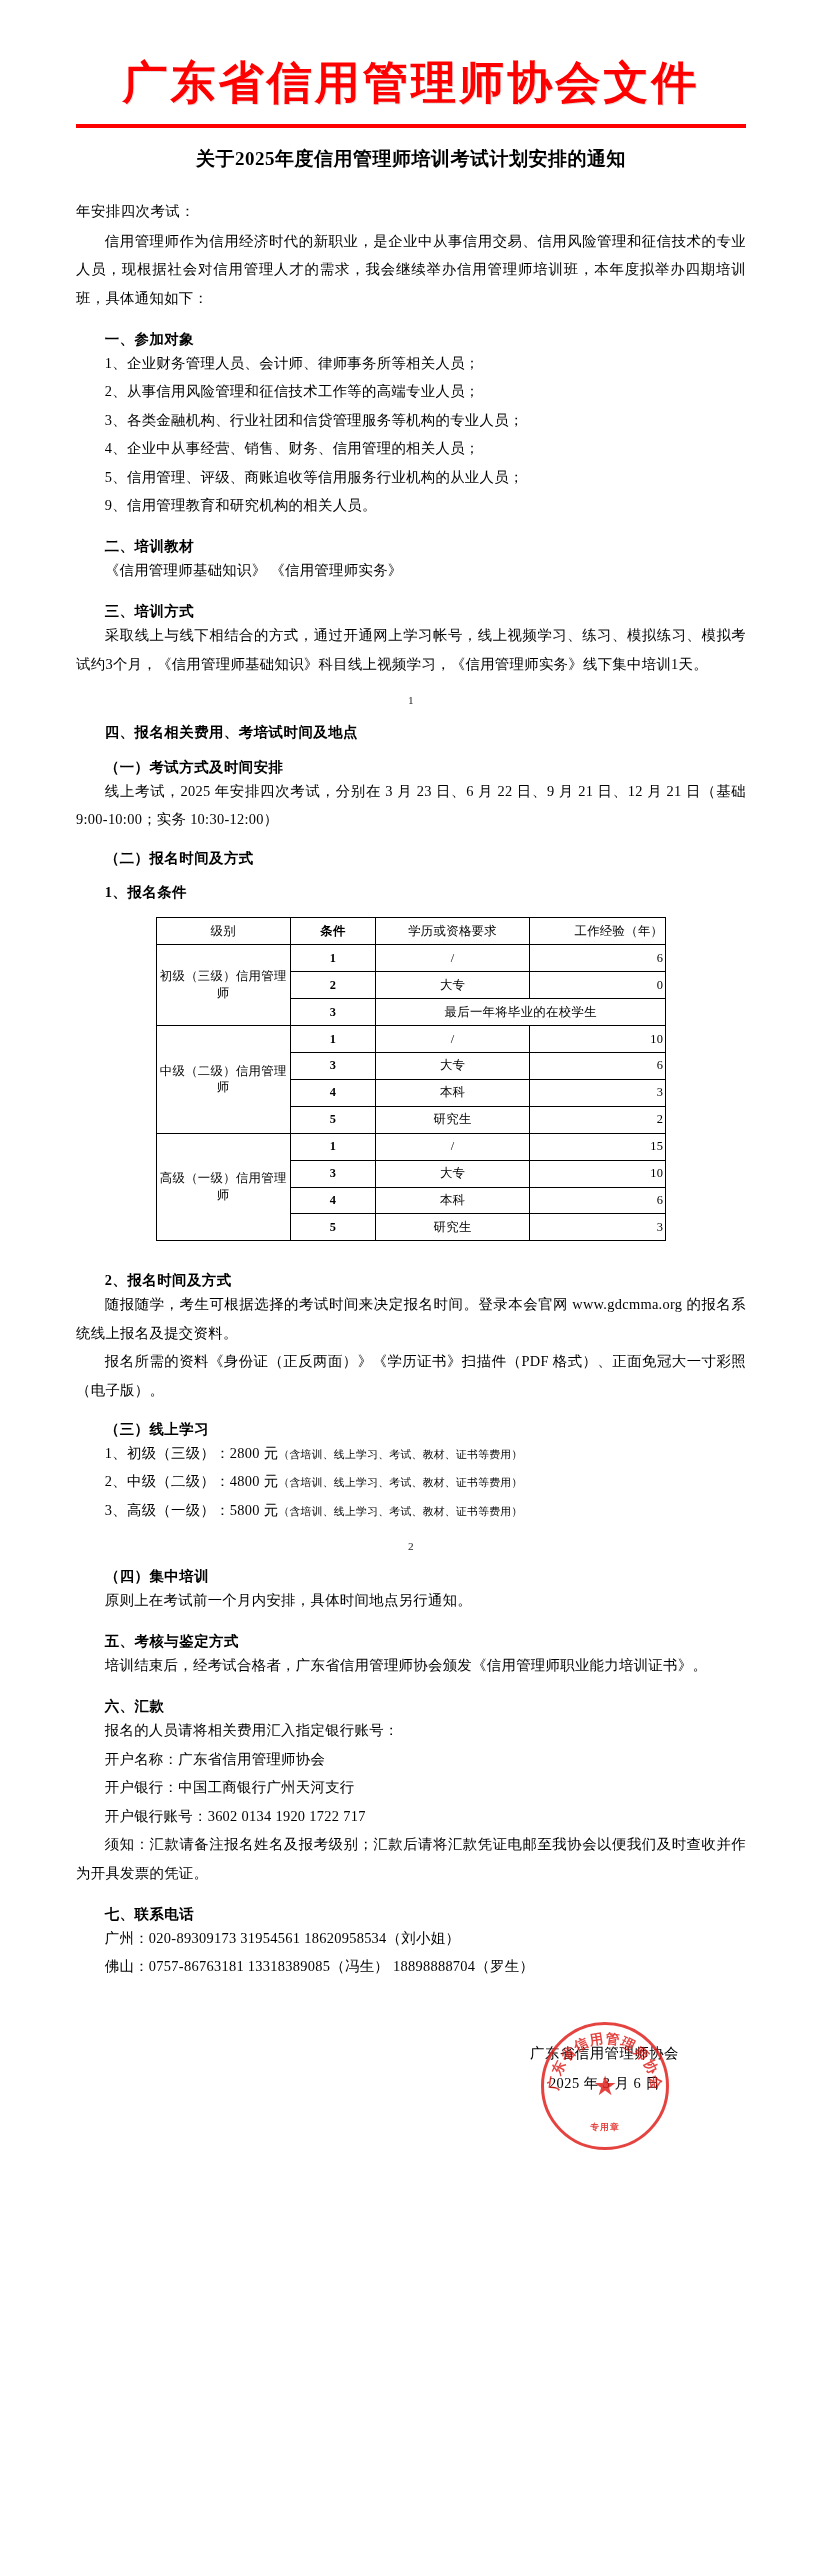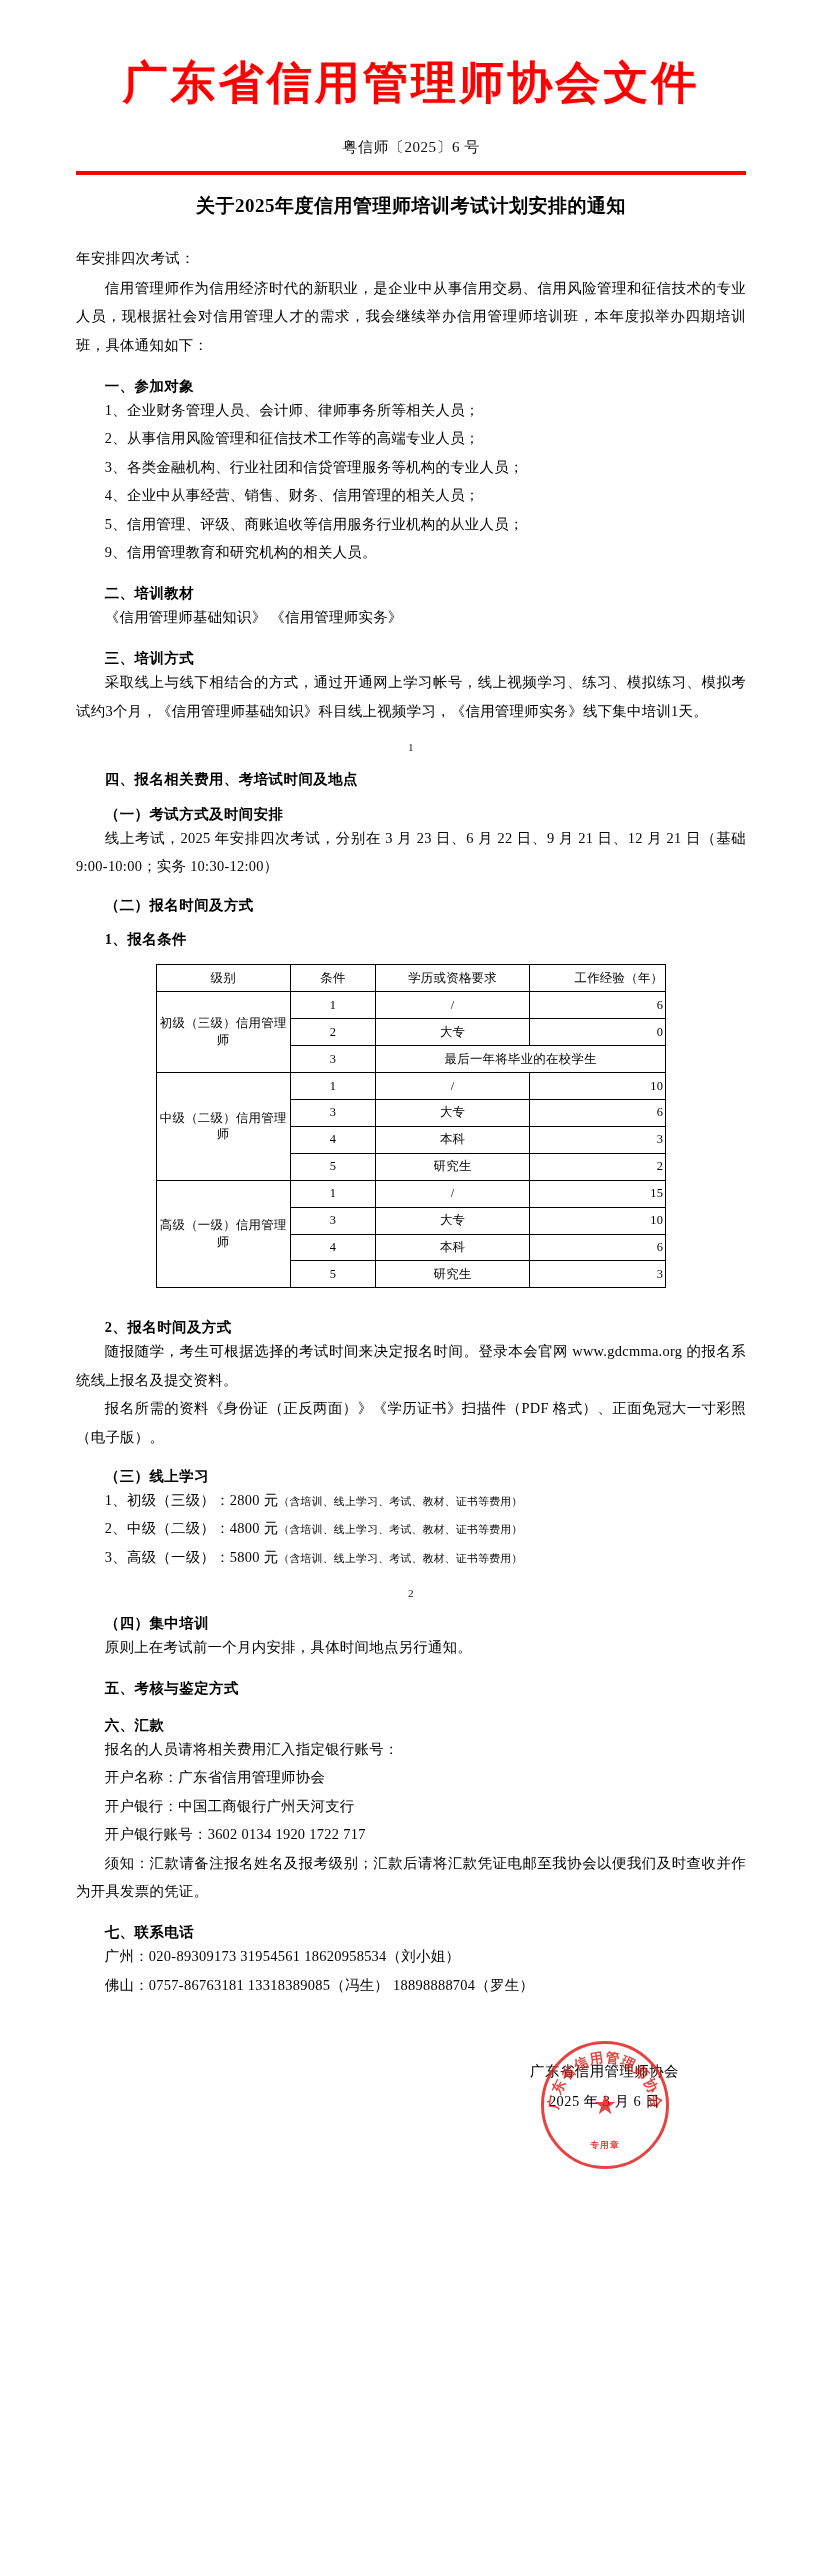--- a/index.html
+++ b/index.html
@@ -152,21 +152,21 @@
     line-height: 1.35;
     letter-spacing: 0.3px;
   }
   table.cond thead td {
     border-bottom: 1.3px solid #000;
   }
   table.cond td.level {
     width: 129px;
     border-right: 1.1px solid #000;
   }
-  table.cond td.cond-n { width: 80px; }
+  table.cond td.cond-n { width: 80px; font-weight: bold; }
   table.cond td.req { width: 149px; }
   table.cond td.exp { width: 131px; text-align: right; }
   table.cond tr.group-top td { border-top: 1.2px solid #000; }
 
   
   .sign-block {
     position: relative;
     margin-top: 36px;
     height: 134px;
   }
@@ -228,21 +228,20 @@
 </style>
 </head>
 <body>
 
 <div class="page">
   <div class="inner">
 
     <div class="masthead">
       <div class="masthead-title">广东省信用管理师协会文件</div>
     </div>
-    <div class="doc-number">粤信师〔2025〕6 号</div>
     <div class="red-rule"></div>
 
     <div class="doc-title">关于2025年度信用管理师培训考试计划安排的通知</div>
 
     <div class="salutation">年安排四次考试：</div>
     <div class="spacer-sm"></div>
     <p class="para">信用管理师作为信用经济时代的新职业，是企业中从事信用交易、信用风险管理和征信技术的专业人员，现根据社会对信用管理人才的需求，我会继续举办信用管理师培训班，本年度拟举办四期培训班，具体通知如下：</p>
 
     <h2 class="sec">一、参加对象</h2>
     <p class="listitem">1、企业财务管理人员、会计师、律师事务所等相关人员；</p>
@@ -354,20 +353,21 @@
     <p class="listitem"><span>2、中级（二级）：4800 元</span><span class="small">（含培训、线上学习、考试、教材、证书等费用）</span></p>
     <p class="listitem"><span>3、高级（一级）：5800 元</span><span class="small">（含培训、线上学习、考试、教材、证书等费用）</span></p>
 
     <div class="spacer-md"></div>
     <div class="page-num">2</div>
 
     <h3 class="subsec">（四）集中培训</h3>
     <p class="para">原则上在考试前一个月内安排，具体时间地点另行通知。</p>
 
     <h2 class="sec">五、考核与鉴定方式</h2>
+    <p class="para">培训结束后，经考试合格者，广东省信用管理师协会颁发《信用管理师职业能力培训证书》。</p>
 
     <h2 class="sec">六、汇款</h2>
     <p class="para">报名的人员请将相关费用汇入指定银行账号：</p>
     <p class="para">开户名称：广东省信用管理师协会</p>
     <p class="para">开户银行：中国工商银行广州天河支行</p>
     <p class="para">开户银行账号：3602 0134 1920 1722 717</p>
     <p class="para">须知：汇款请备注报名姓名及报考级别；汇款后请将汇款凭证电邮至我协会以便我们及时查收并作为开具发票的凭证。</p>
 
     <h2 class="sec">七、联系电话</h2>
     <p class="para">广州：020-89309173 31954561 18620958534（刘小姐）</p>

